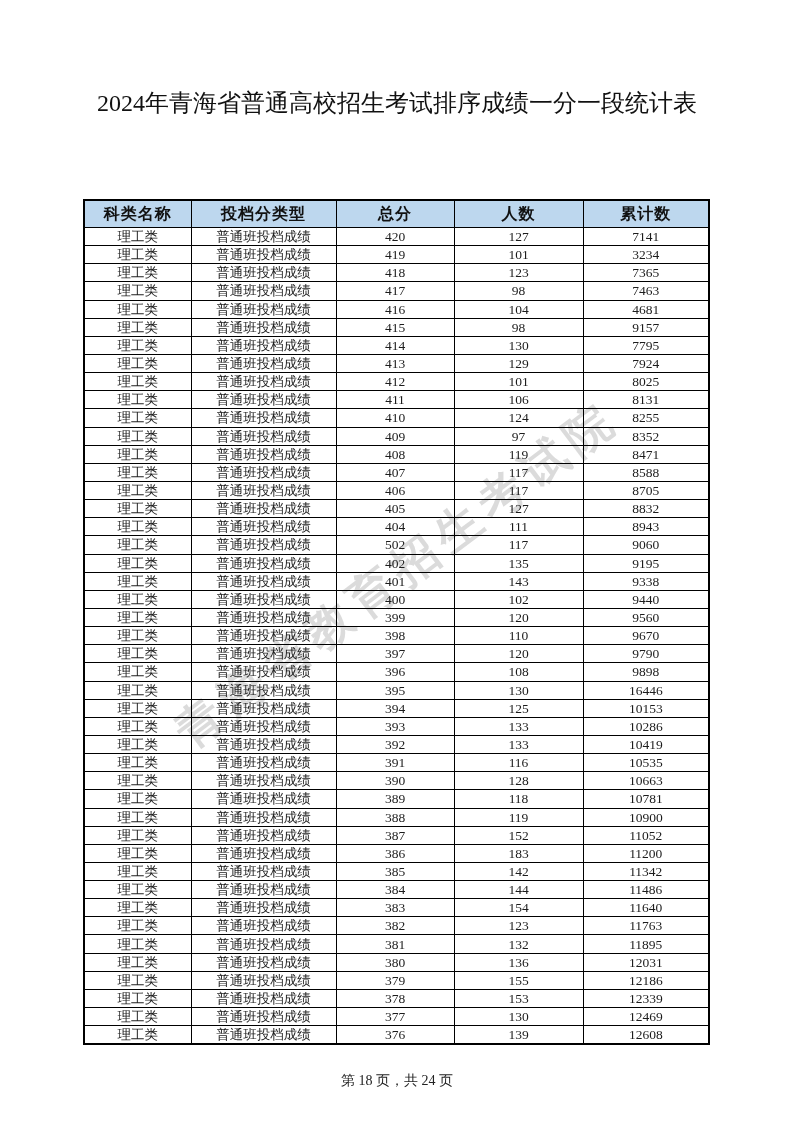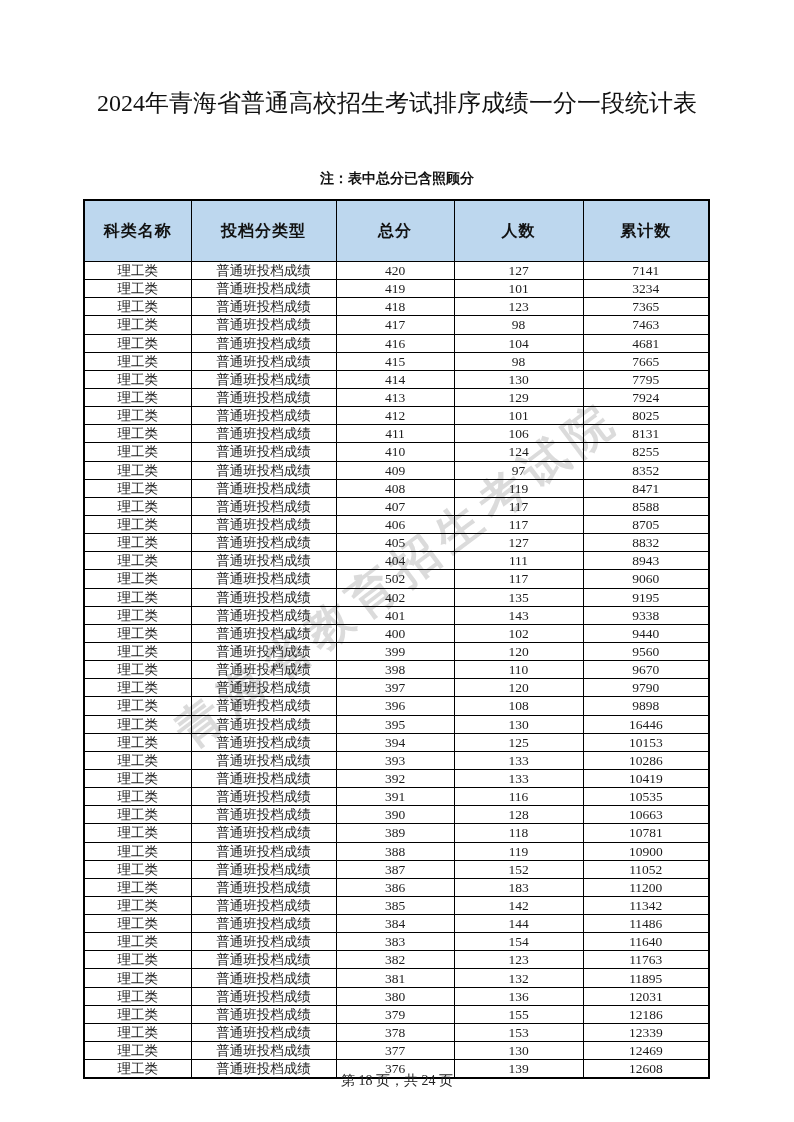--- a/index.html
+++ b/index.html
@@ -56,21 +56,21 @@
     z-index:1;
     background:transparent;
   }
   table.stat th{
     background:#BDD7EE;
     border:1px solid #000;
     font-family:"Liberation Sans","DejaVu Sans",sans-serif;
     font-weight:700;
     font-size:16px;
     height:26px;
-    padding:17px;
+    padding:0;
     text-align:center;
     letter-spacing:1px;
   }
   table.stat td{
     border:1px solid #000;
     font-size:13.5px;
     line-height:17px;
     height:17.15px;
     padding:0;
     text-align:center;
@@ -93,21 +93,20 @@
 <body>
 
 <div class="page">
 
   <div class="watermark">青海省教育招生考试院</div>
 
   <div class="title">
     <div>2024年青海省普通高校招生考试排序成绩一分一段统计表</div>
   </div>
 
-  <div class="note">注：表中总分已含照顾分</div>
 
   <table class="stat">
     <colgroup>
       <col style="width:107px">
       <col style="width:145px">
       <col style="width:118px">
       <col style="width:129px">
       <col style="width:126px">
     </colgroup>
     <thead>
@@ -153,21 +152,21 @@
           <td>普通班投档成绩</td>
           <td>416</td>
           <td>104</td>
           <td>4681</td>
         </tr>
         <tr>
           <td>理工类</td>
           <td>普通班投档成绩</td>
           <td>415</td>
           <td>98</td>
-          <td>7665</td>
+          <td>9157</td>
         </tr>
         <tr>
           <td>理工类</td>
           <td>普通班投档成绩</td>
           <td>414</td>
           <td>130</td>
           <td>7795</td>
         </tr>
         <tr>
           <td>理工类</td>

